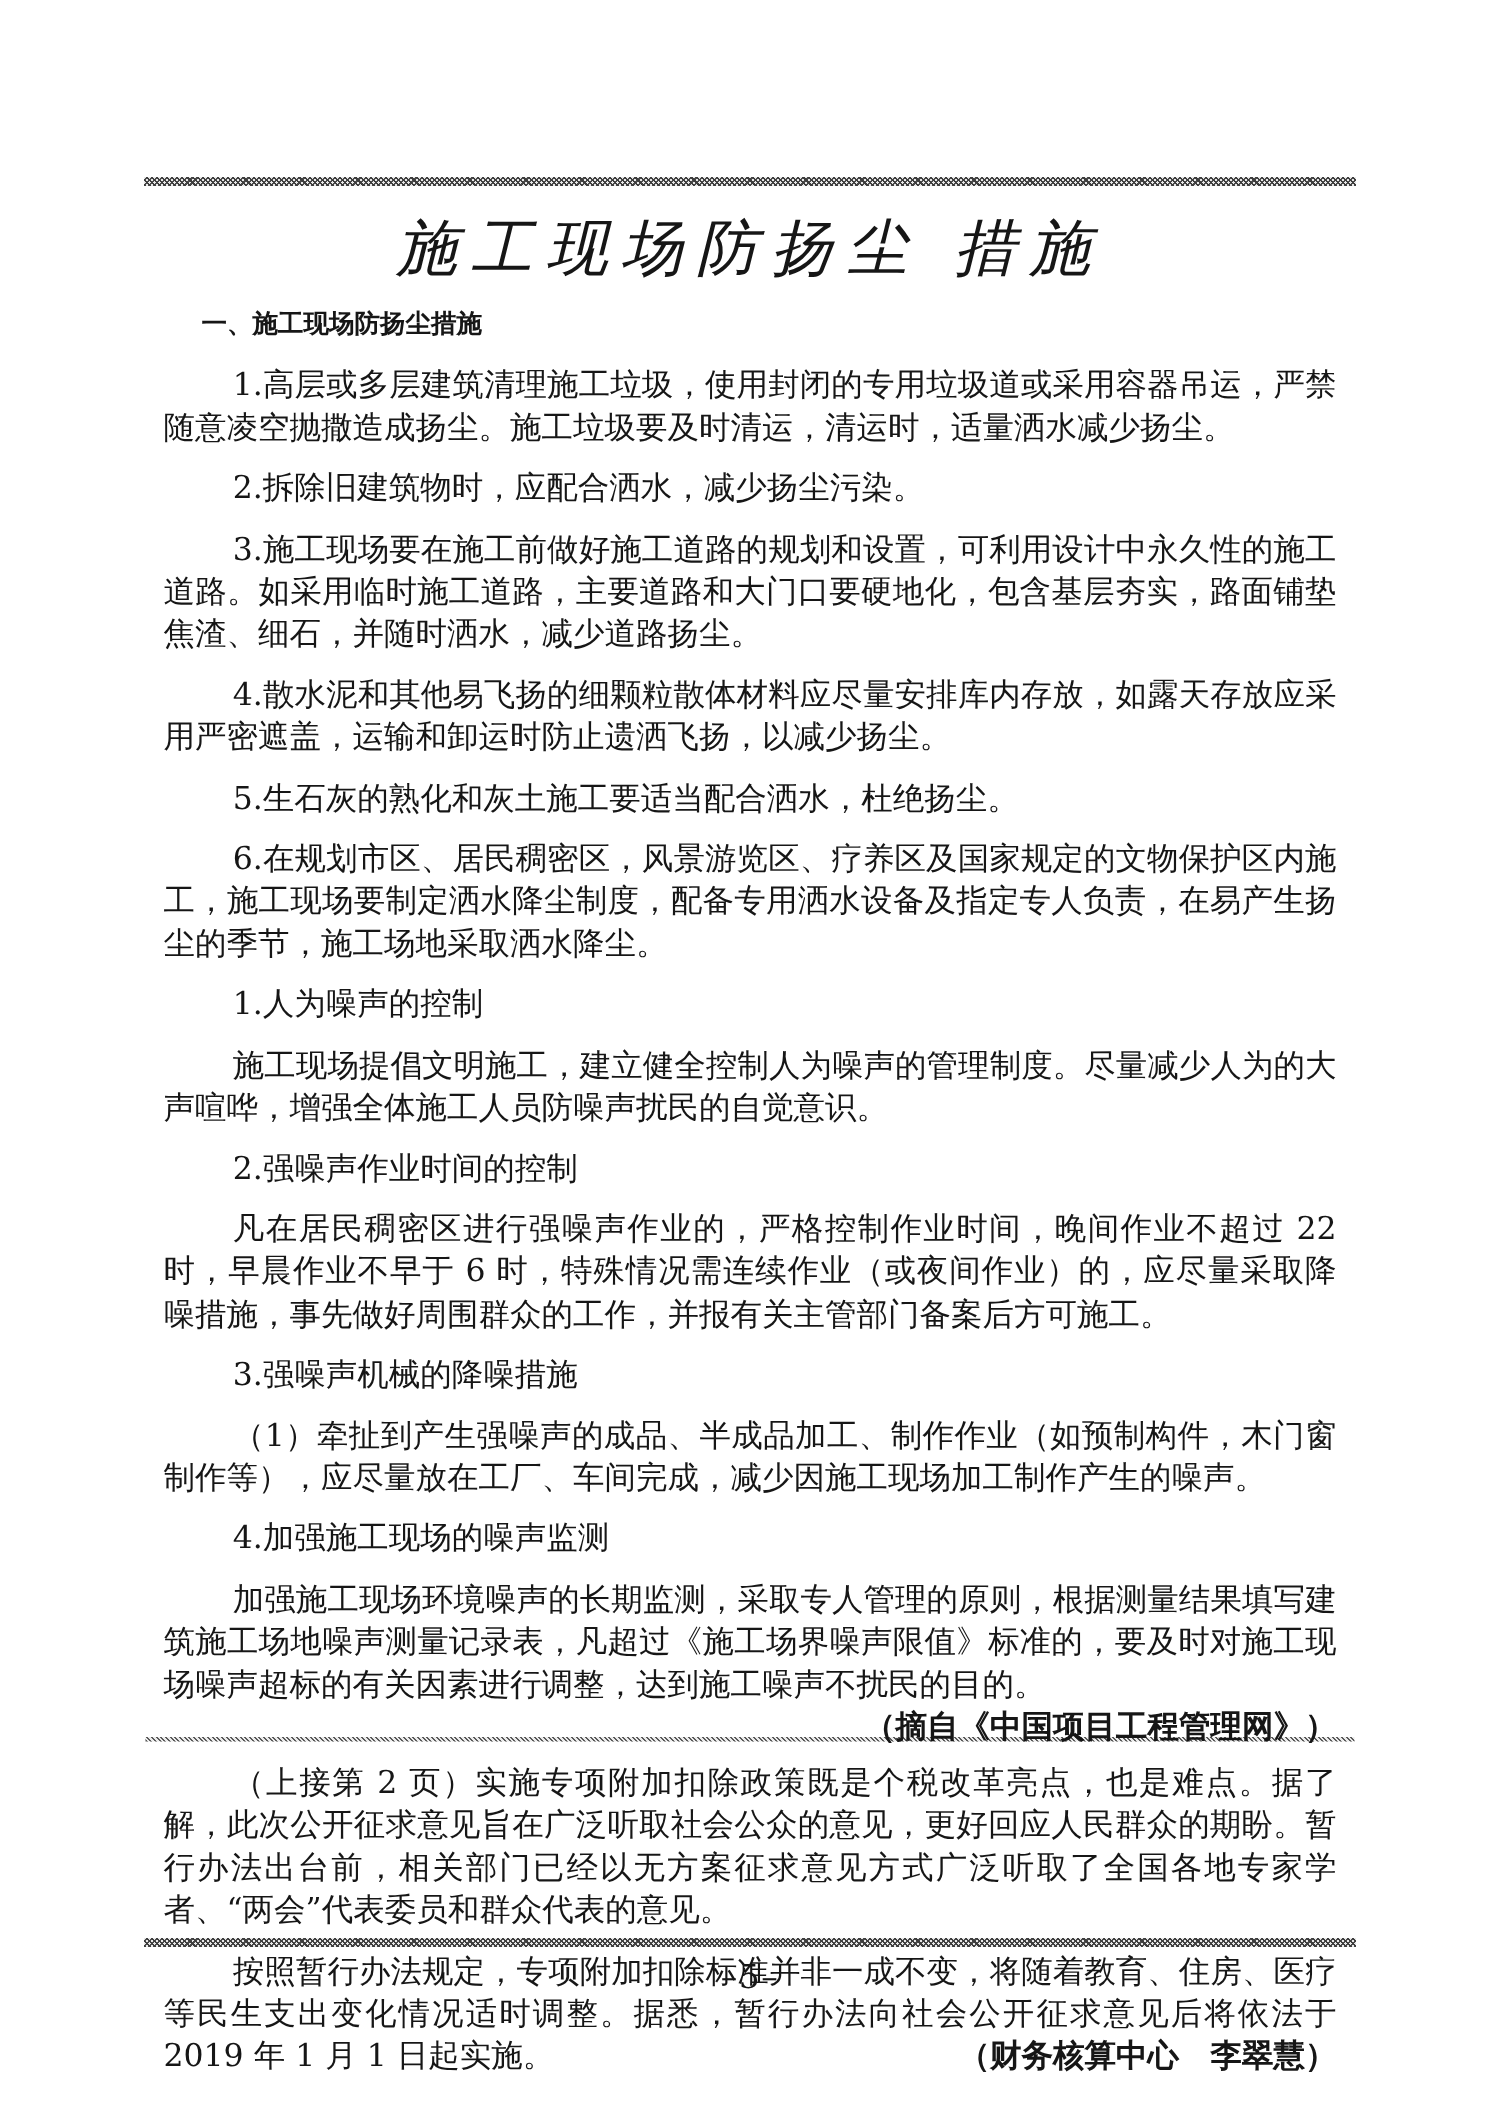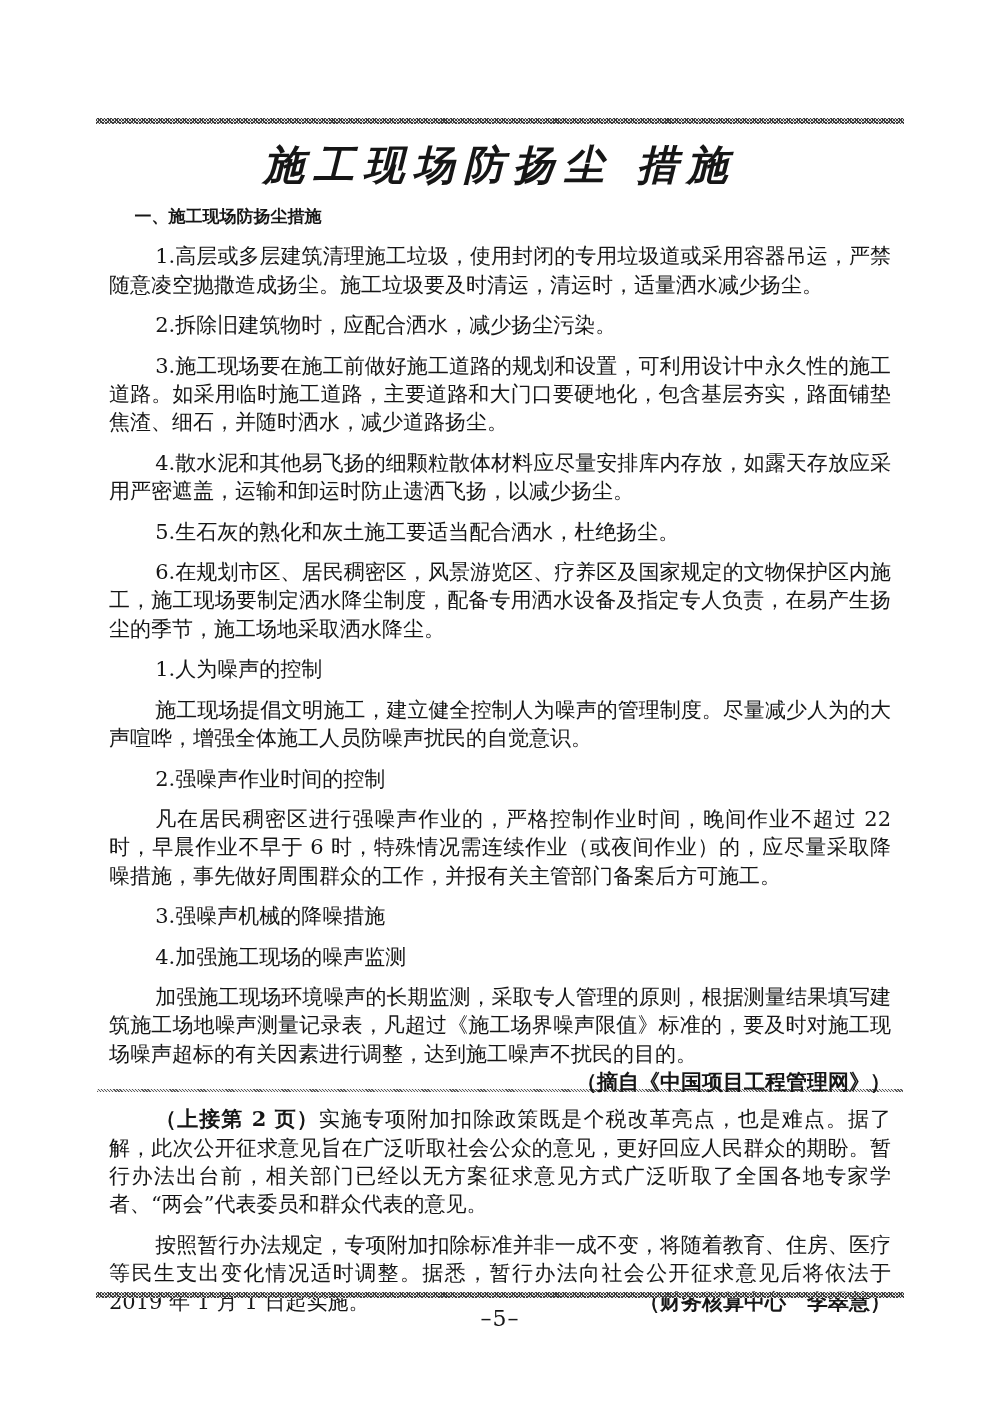--- a/index.html
+++ b/index.html
@@ -33,41 +33,41 @@
   .body-area {
     position: absolute;
     top: 138px;
     left: 97px;
     width: 806px;
   }
   .title {
     margin: 0 0 10px 0;
     text-align: center;
     font-size: 41px;
-    font-weight: 700;
+    font-weight: 400;
     font-style: italic;
     letter-spacing: 9px;
     line-height: 54px;
     white-space: nowrap;
   }
   .heading {
     margin: 0;
     font-size: 17px;
     font-weight: bold;
     line-height: 28.4px;
     text-indent: 2.2em;
   }
   .para {
     margin: 12px;
     font-size: 21px;
     line-height: 28.4px;
     text-indent: 2.2em;
     text-align: justify;
   }
-  .lead-label { font-weight: bold; }
+  .lead-label { font-weight: normal; }
   .attribution {
     float: right;
     font-weight: bold;
   }
   .divider {
     height: 3px;
     margin: 21px 0 13px 0;
     background:
       repeating-linear-gradient(45deg, #5a5a5a 0 1px, rgba(0,0,0,0) 1px 2.2px),
       #ececec;
@@ -100,20 +100,21 @@
       <p class="para">3.施工现场要在施工前做好施工道路的规划和设置，可利用设计中永久性的施工道路。如采用临时施工道路，主要道路和大门口要硬地化，包含基层夯实，路面铺垫焦渣、细石，并随时洒水，减少道路扬尘。</p>
       <p class="para">4.散水泥和其他易飞扬的细颗粒散体材料应尽量安排库内存放，如露天存放应采用严密遮盖，运输和卸运时防止遗洒飞扬，以减少扬尘。</p>
       <p class="para">5.生石灰的熟化和灰土施工要适当配合洒水，杜绝扬尘。</p>
       <p class="para">6.在规划市区、居民稠密区，风景游览区、疗养区及国家规定的文物保护区内施工，施工现场要制定洒水降尘制度，配备专用洒水设备及指定专人负责，在易产生扬尘的季节，施工场地采取洒水降尘。</p>
 
       <p class="para">1.人为噪声的控制</p>
       <p class="para">施工现场提倡文明施工，建立健全控制人为噪声的管理制度。尽量减少人为的大声喧哗，增强全体施工人员防噪声扰民的自觉意识。</p>
       <p class="para">2.强噪声作业时间的控制</p>
       <p class="para">凡在居民稠密区进行强噪声作业的，严格控制作业时间，晚间作业不超过 22 时，早晨作业不早于 6 时，特殊情况需连续作业（或夜间作业）的，应尽量采取降噪措施，事先做好周围群众的工作，并报有关主管部门备案后方可施工。</p>
       <p class="para">3.强噪声机械的降噪措施</p>
+      <p class="para">（1）牵扯到产生强噪声的成品、半成品加工、制作作业（如预制构件，木门窗制作等），应尽量放在工厂、车间完成，减少因施工现场加工制作产生的噪声。</p>
       <p class="para">4.加强施工现场的噪声监测</p>
       <p class="para"><span>加强施工现场环境噪声的长期监测，采取专人管理的原则，根据测量结果填写建筑施工场地噪声测量记录表，凡超过《施工场界噪声限值》标准的，要及时对施工现场噪声超标的有关因素进行调整，达到施工噪声不扰民的目的。</span><span class="attribution">（摘自《中国项目工程管理网》）</span></p>
     </div>
 
     <div class="divider"></div>
 
     <div>
       <p class="para"><span class="lead-label">（上接第 2 页）</span><span>实施专项附加扣除政策既是个税改革亮点，也是难点。据了解，此次公开征求意见旨在广泛听取社会公众的意见，更好回应人民群众的期盼。暂行办法出台前，相关部门已经以无方案征求意见方式广泛听取了全国各地专家学者、“两会”代表委员和群众代表的意见。</span></p>
       <p class="para"><span>按照暂行办法规定，专项附加扣除标准并非一成不变，将随着教育、住房、医疗等民生支出变化情况适时调整。据悉，暂行办法向社会公开征求意见后将依法于 2019 年 1 月 1 日起实施。</span><span class="attribution">（财务核算中心　李翠慧）</span></p>
     </div>

